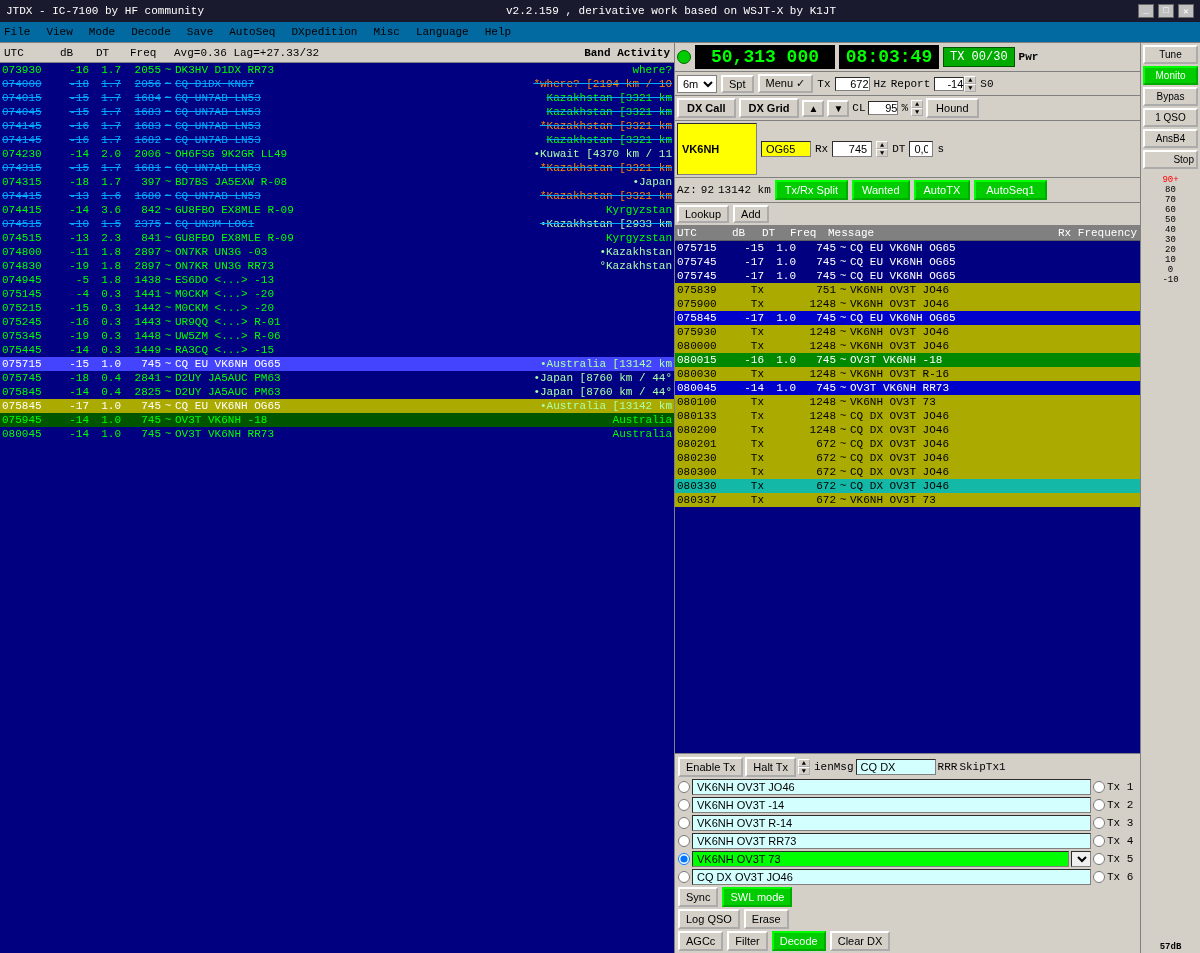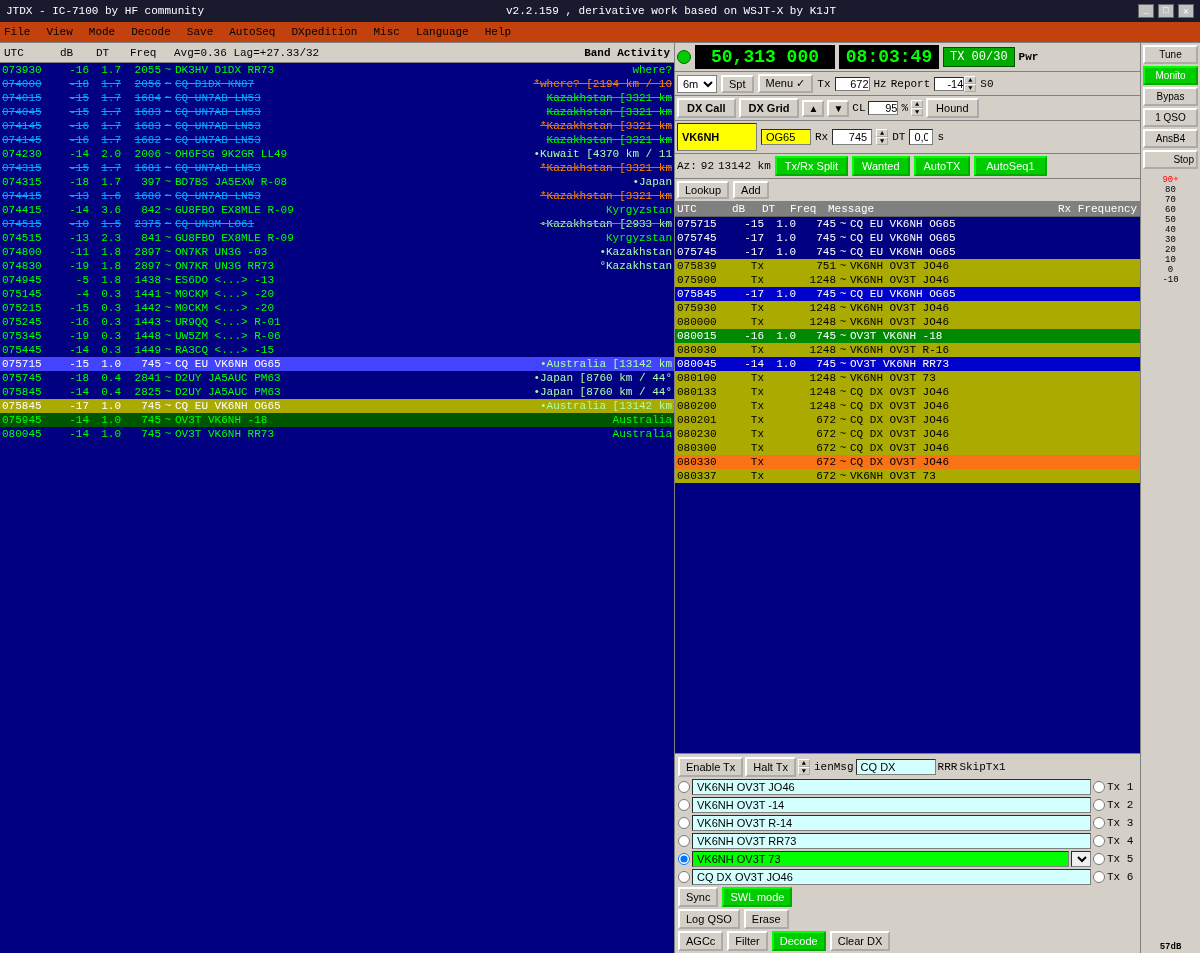--- a/index.html
+++ b/index.html
@@ -2,21 +2,21 @@
 <html><head>
   <meta charset="utf-8">
   <style>
     * { margin: 0; padding: 0; box-sizing: border-box; }
     body { background: #c0c0c0; font-family: 'Courier New', monospace; font-size: 11px; width: 1200px; height: 953px; overflow: hidden; }
     
     .title-bar { background: #1a1a2e; color: white; padding: 2px 6px; display: flex; justify-content: space-between; align-items: center; height: 22px; }
     .title-bar-controls { display: flex; gap: 4px; }
     .title-bar-btn { background: #c0c0c0; border: 1px solid #666; width: 16px; height: 14px; font-size: 9px; display: flex; align-items: center; justify-content: center; cursor: pointer; }
     
-    .menu-bar { background: #c2410c; border-bottom: 1px solid #808080; padding: 10px 4px; display: flex; gap: 16px; height: 20px; align-items: center; }
+    .menu-bar { background: #0369a1; border-bottom: 1px solid #808080; padding: 10px 4px; display: flex; gap: 16px; height: 20px; align-items: center; }
     .menu-item { cursor: pointer; font-size: 11px; color: #000; }
     .freq-display { background: #000; color: #00ff00; padding: 2px 6px; font-size: 18px; font-weight: bold; min-width: 140px; text-align: center; }
     .time-display { background: #000; color: #00ff00; padding: 2px 6px; font-size: 18px; font-weight: bold; min-width: 100px; text-align: center; }
     .band-select { background: #fff; border: 1px solid #808080; padding: 1px; font-size: 11px; width: 40px; }
     .btn { background: #d4d0c8; border: 2px outset #ffffff; padding: 1px 6px; font-size: 11px; cursor: pointer; white-space: nowrap; }
     
     .report-input { width: 30px; border: 1px inset #808080; font-size: 11px; text-align: right; background: #fff; }
   </style>
 </head>
 <body>
@@ -343,21 +343,21 @@
       <input type="text" style="width: 30px; border: 1px inset rgb(128, 128, 128); font-size: 11px; text-align: right;" value="95">
       <span style="font-size:11px;">%</span>
       <div style="display:flex; flex-direction:column;">
         <div style="background:#d4d0c8; border:1px outset #fff; width:12px; height:8px; font-size:7px; cursor:pointer; display:flex; align-items:center; justify-content:center;">▲</div>
         <div style="background:#d4d0c8; border:1px outset #fff; width:12px; height:8px; font-size:7px; cursor:pointer; display:flex; align-items:center; justify-content:center;">▼</div>
       </div>
       <button style="background:#d4d0c8; border:2px outset #fff; padding:2px 8px; font-size:11px; cursor:pointer;">Hound</button>
     </div>
 
     <div style="background:#d4d0c8; padding:2px; display:flex; align-items:center; gap:4px; border-bottom:1px solid #808080;">
-      <input type="text" style="background: rgb(255, 255, 0); border: 1px inset rgb(128, 128, 128); padding: 7px 4px; font-size: 11px; width: 80px; font-weight: bold;" value="VK6NH">
+      <input type="text" style="background: rgb(255, 255, 0); border: 1px inset rgb(128, 128, 128); padding: 19px 4px; font-size: 11px; width: 80px; font-weight: bold;" value="VK6NH">
       <input type="text" style="background: rgb(255, 255, 0); border: 1px inset rgb(128, 128, 128); padding: 1px 4px; font-size: 11px; width: 50px;" value="OG65">
       <span style="font-size:11px;">Rx</span>
       <input type="text" style="border: 1px inset rgb(128, 128, 128); padding: 1px 4px; font-size: 11px; width: 40px; text-align: right;" value="745">
       <div style="display:flex; flex-direction:column;">
         <div style="background:#d4d0c8; border:1px outset #fff; width:12px; height:8px; font-size:7px; cursor:pointer; display:flex; align-items:center; justify-content:center;">▲</div>
         <div style="background:#d4d0c8; border:1px outset #fff; width:12px; height:8px; font-size:7px; cursor:pointer; display:flex; align-items:center; justify-content:center;">▼</div>
       </div>
       <span style="font-size:11px;">DT</span>
       <input type="text" style="border: 1px inset rgb(128, 128, 128); padding: 1px 4px; font-size: 11px; width: 24px; text-align: right;" value="0,0">
       <span style="font-size:11px;">s</span>
@@ -517,21 +517,21 @@
           <span style="flex:1;">CQ DX OV3T JO46</span>
         </div>
         <div style="display: flex; white-space: nowrap; padding: 0px 2px; background: rgb(170, 170, 0); color: black; font-size: 11px; line-height: 14px;">
           <span style="width:55px;">080300</span>
           <span style="width:32px; text-align:right;">Tx</span>
           <span style="width:32px; text-align:right;"></span>
           <span style="width:40px; text-align:right;">672</span>
           <span style="width:14px; text-align:center;">~</span>
           <span style="flex:1;">CQ DX OV3T JO46</span>
         </div>
-        <div style="display: flex; white-space: nowrap; padding: 0px 2px; background: #f97316; color: black; font-size: 11px; line-height: 14px;">
+        <div style="display: flex; white-space: nowrap; padding: 0px 2px; background: #14b8a6; color: black; font-size: 11px; line-height: 14px;">
           <span style="width:55px;">080330</span>
           <span style="width:32px; text-align:right;">Tx</span>
           <span style="width:32px; text-align:right;"></span>
           <span style="width:40px; text-align:right;">672</span>
           <span style="width:14px; text-align:center;">~</span>
           <span style="flex:1;">CQ DX OV3T JO46</span>
         </div>
         <div style="display: flex; white-space: nowrap; padding: 0px 2px; background: rgb(170, 170, 0); color: black; font-size: 11px; line-height: 14px;">
           <span style="width:55px;">080337</span>
           <span style="width:32px; text-align:right;">Tx</span>

